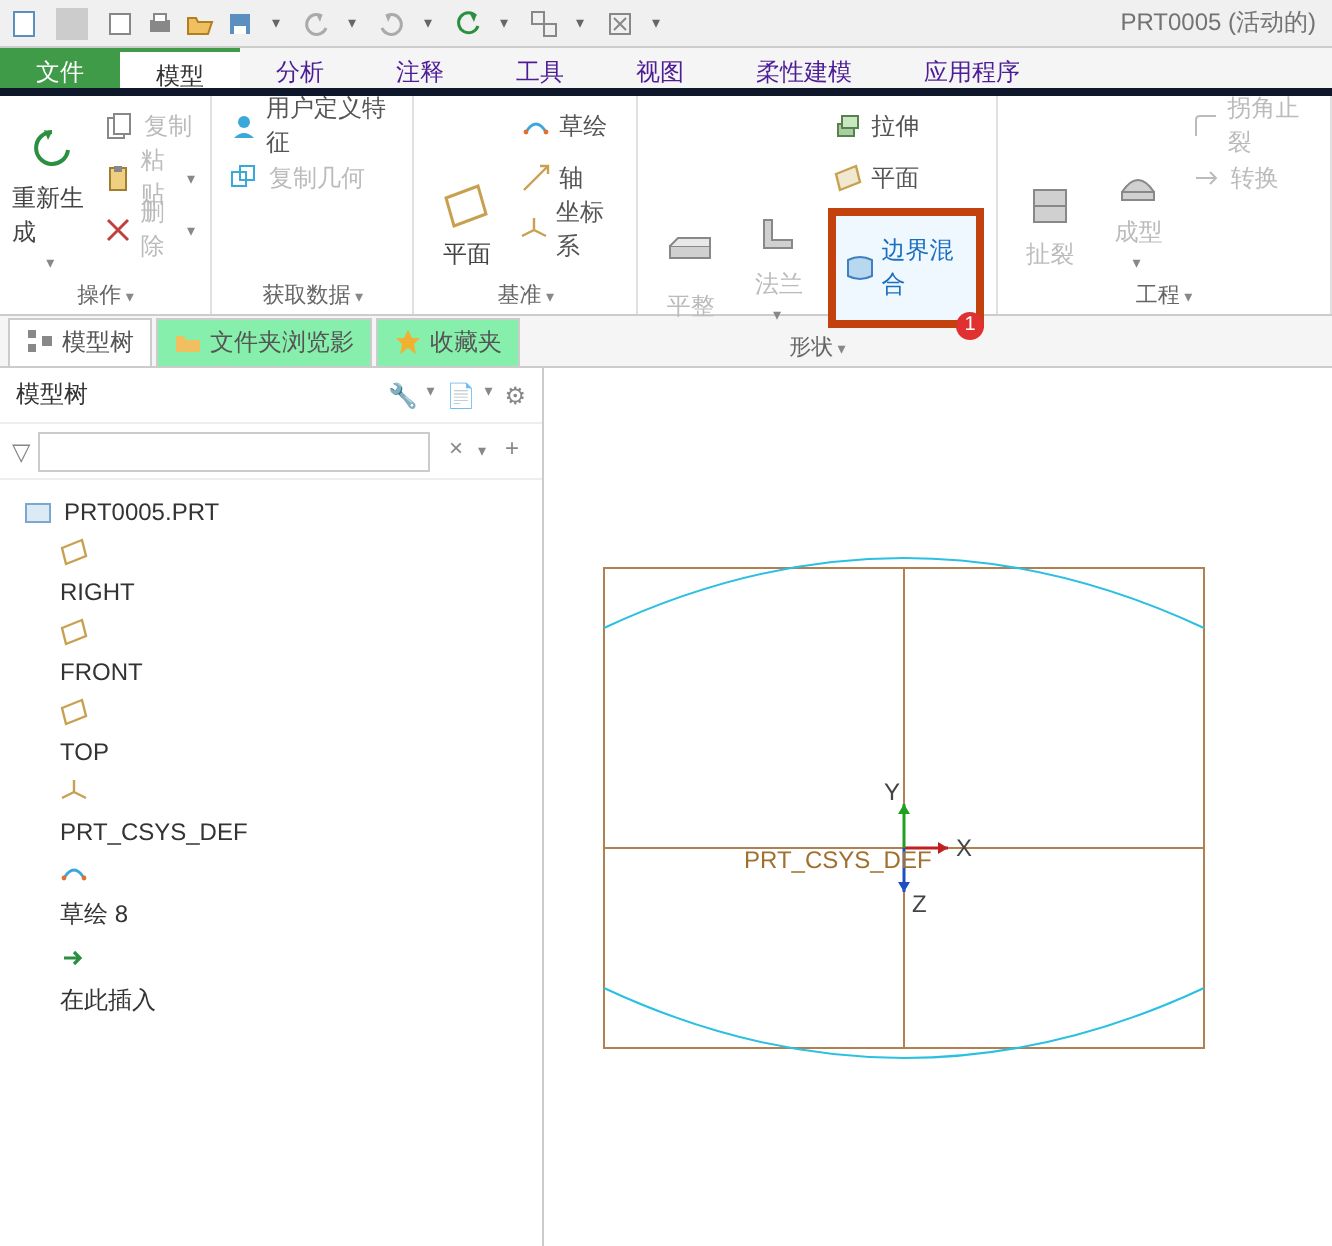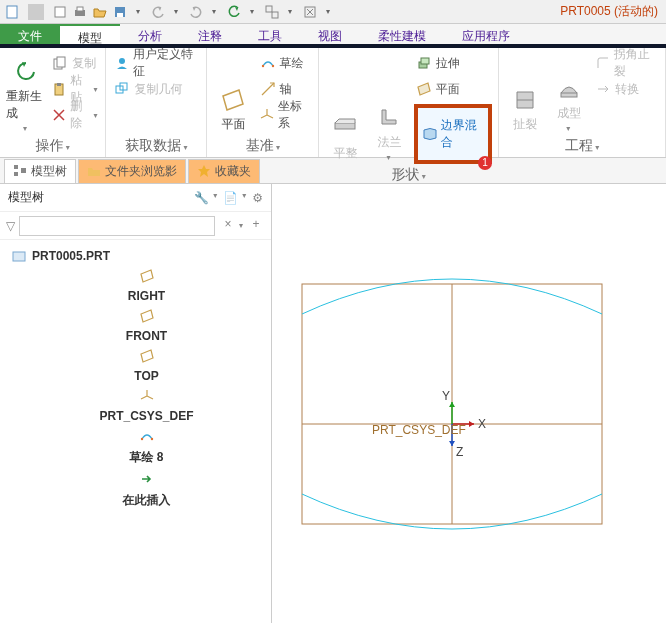--- a/index.html
+++ b/index.html
@@ -3,66 +3,66 @@
 <meta charset="utf-8">
 <style>
 * { margin: 0; padding: 0; box-sizing: border-box; font-family: "Microsoft YaHei", Arial, sans-serif; font-size: 12px; }
 body { background: #f0f0f0; width: 666px; height: 623px; overflow: hidden; }
 
 
 .titlebar { height: 24px; background: #f0f0f0; border-bottom: 1px solid #ccc; display: flex; align-items: center; padding: 0 4px; }
 .titlebar .qat { display: flex; gap: 4px; align-items: center; }
 .titlebar .qat span { width: 16px; height: 16px; display: flex; align-items: center; justify-content: center; color: #666; }
 .titlebar .sep { width: 1px; height: 16px; background: #ccc; margin: 0 4px; }
-.titlebar .title { margin-left: auto; color: #c2410c; padding-right: 4px; }
+.titlebar .title { margin-left: auto; color: #737373; padding-right: 4px; }
 .qicon svg { width: 14px; height: 14px; }
 .chev { font-size: 8px; color: #888; margin-left: -2px; }
 
 
 .ribbon-tabs { height: 24px; background: #f5f5f5; display: flex; border-bottom: 4px solid #0f172a; }
 .ribbon-tabs .tab { padding: 0 18px; line-height: 24px; color: #4c1d95; cursor: default; }
 .ribbon-tabs .tab.file { background: #3f9b48; color: #fff; }
 .ribbon-tabs .tab.active { background: #fff; border-top: 2px solid #3f9b48; color: #333; }
 
 
 .ribbon-body { height: 110px; background: #fff; border-bottom: 1px solid #ccc; display: flex; }
 .ribbon-group { border-right: 1px solid #e0e0e0; padding: 4px 6px 2px 6px; display: flex; flex-direction: column; }
 .ribbon-group .content { flex: 1; display: flex; gap: 4px; }
-.ribbon-group .label { text-align: center; color: #666; font-size: 14px; padding-top: 2px; }
+.ribbon-group .label { text-align: center; color: #666; font-size: 11px; padding-top: 2px; }
 .ribbon-group .label::after { content: " ▾"; font-size: 8px; color: #888; }
 .big-btn { display: flex; flex-direction: column; align-items: center; justify-content: flex-end; width: 44px; color: #444; gap: 2px; padding-bottom: 2px; }
 .big-btn.disabled { color: #bbb; }
 .big-btn .ico { width: 28px; height: 28px; display: flex; align-items: center; justify-content: center; }
 .big-btn .ico svg { width: 24px; height: 24px; }
 .small-btns { display: flex; flex-direction: column; gap: 4px; }
 .small-btn { display: flex; align-items: center; gap: 4px; color: #555; height: 22px; padding: 0 2px; }
 .small-btn.disabled { color: #bbb; }
 .small-btn .ico { width: 16px; height: 16px; display: flex; align-items: center; justify-content: center; }
 .small-btn .ico svg { width: 14px; height: 14px; }
 .highlight-box { border: 4px solid #c2410c; padding: 15px 3px; position: relative; background: #f0f8ff; }
 .highlight-box .badge { position: absolute; bottom: -10px; right: -4px; background: #e03030; color: #fff; width: 14px; height: 14px; border-radius: 7px; text-align: center; line-height: 14px; font-size: 10px; }
 .highlight-box .small-btn { color: #1a6fbf; }
 
 
 .panel-tabs { height: 26px; background: #f5f5f5; border-bottom: 1px solid #ccc; display: flex; align-items: center; padding-left: 4px; gap: 2px; }
 .panel-tabs .ptab { display: flex; align-items: center; gap: 4px; padding: 3px 8px; background: #fff; border: 1px solid #ccc; border-bottom: none; font-size: 11px; color: #555; }
-.panel-tabs .ptab:not(.active) { background: #fdba74; }
+.panel-tabs .ptab:not(.active) { background: #86efac; }
 .panel-tabs .ptab .ico { width: 14px; height: 14px; }
 
 
 .content-area { display: flex; height: calc(623px - 24px - 24px - 110px - 26px); }
 .model-tree-panel { width: 272px; background: #fff; border-right: 1px solid #ccc; display: flex; flex-direction: column; }
 .mt-header { height: 28px; display: flex; align-items: center; padding: 0 8px; border-bottom: 1px solid #eee; }
 .mt-header .title { flex: 1; color: #333; }
 .mt-header .tools { display: flex; gap: 6px; color: #888; }
 .mt-filter { height: 28px; display: flex; align-items: center; padding: 0 6px; gap: 4px; border-bottom: 1px solid #eee; }
 .mt-filter input { flex: 1; height: 20px; border: 1px solid #ccc; padding: 0 4px; }
 .mt-filter .sbtn { width: 18px; height: 18px; color: #888; text-align: center; }
 .tree { padding: 6px 4px; }
-.tree-node { display: flex; align-items: center; gap: 6px; padding: 3px 4px 3px 8px; color: #333; font-weight: bold; }
+.tree-node { display: flex; gap: 6px; padding: 3px 4px 3px 8px; color: #333; }
 .tree-node.child { padding-left: 26px; flex-direction: column; }
 .tree-node .ico { width: 14px; height: 14px; display: flex; align-items: center; justify-content: center; }
 .tree-node .ico svg { width: 14px; height: 14px; }
 
 .viewport { flex: 1; background: #fff; position: relative; }
 .viewport svg.scene { width: 100%; height: 100%; }
 
 .gray { color: #aaa; }
 </style>
 </head>

